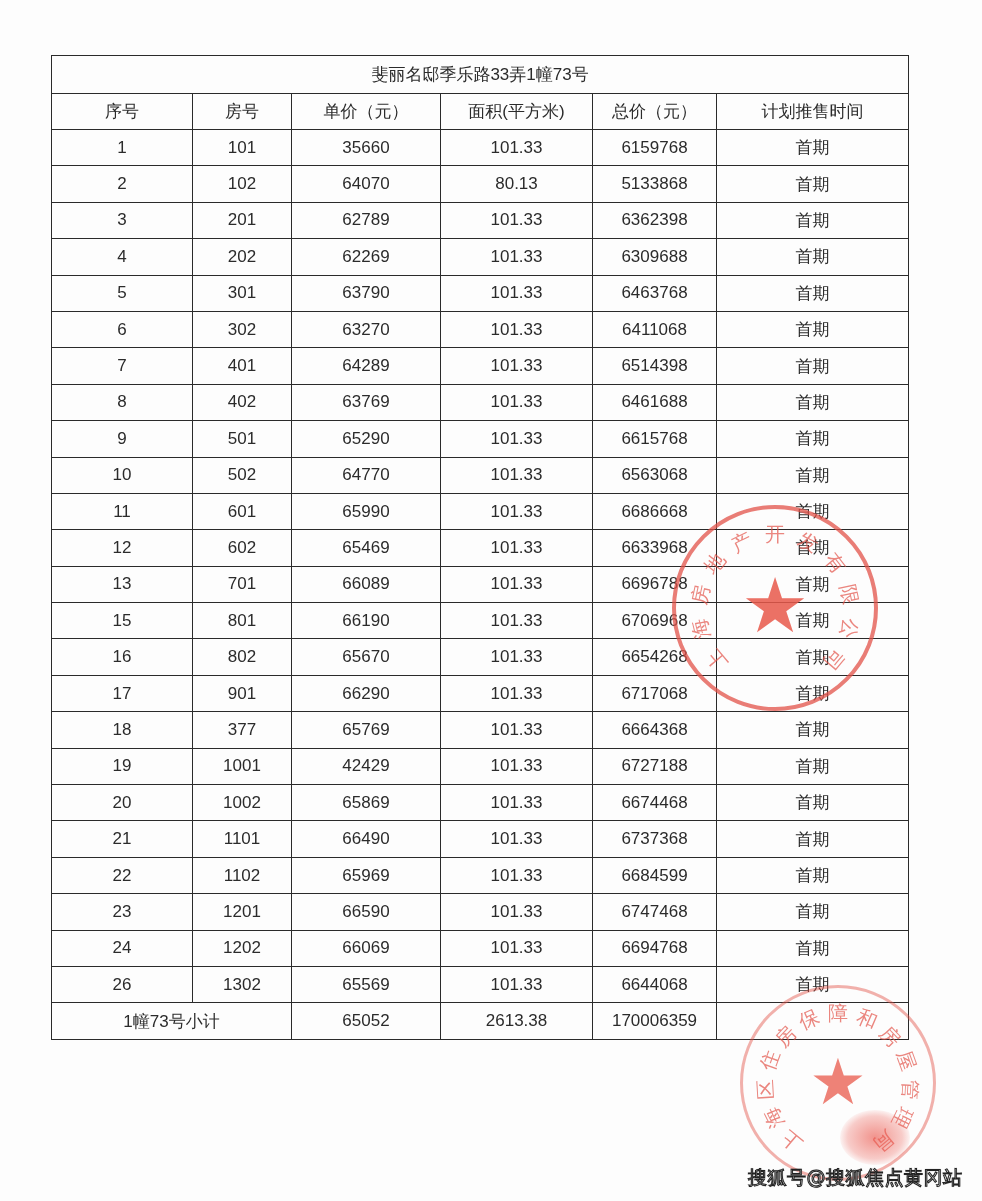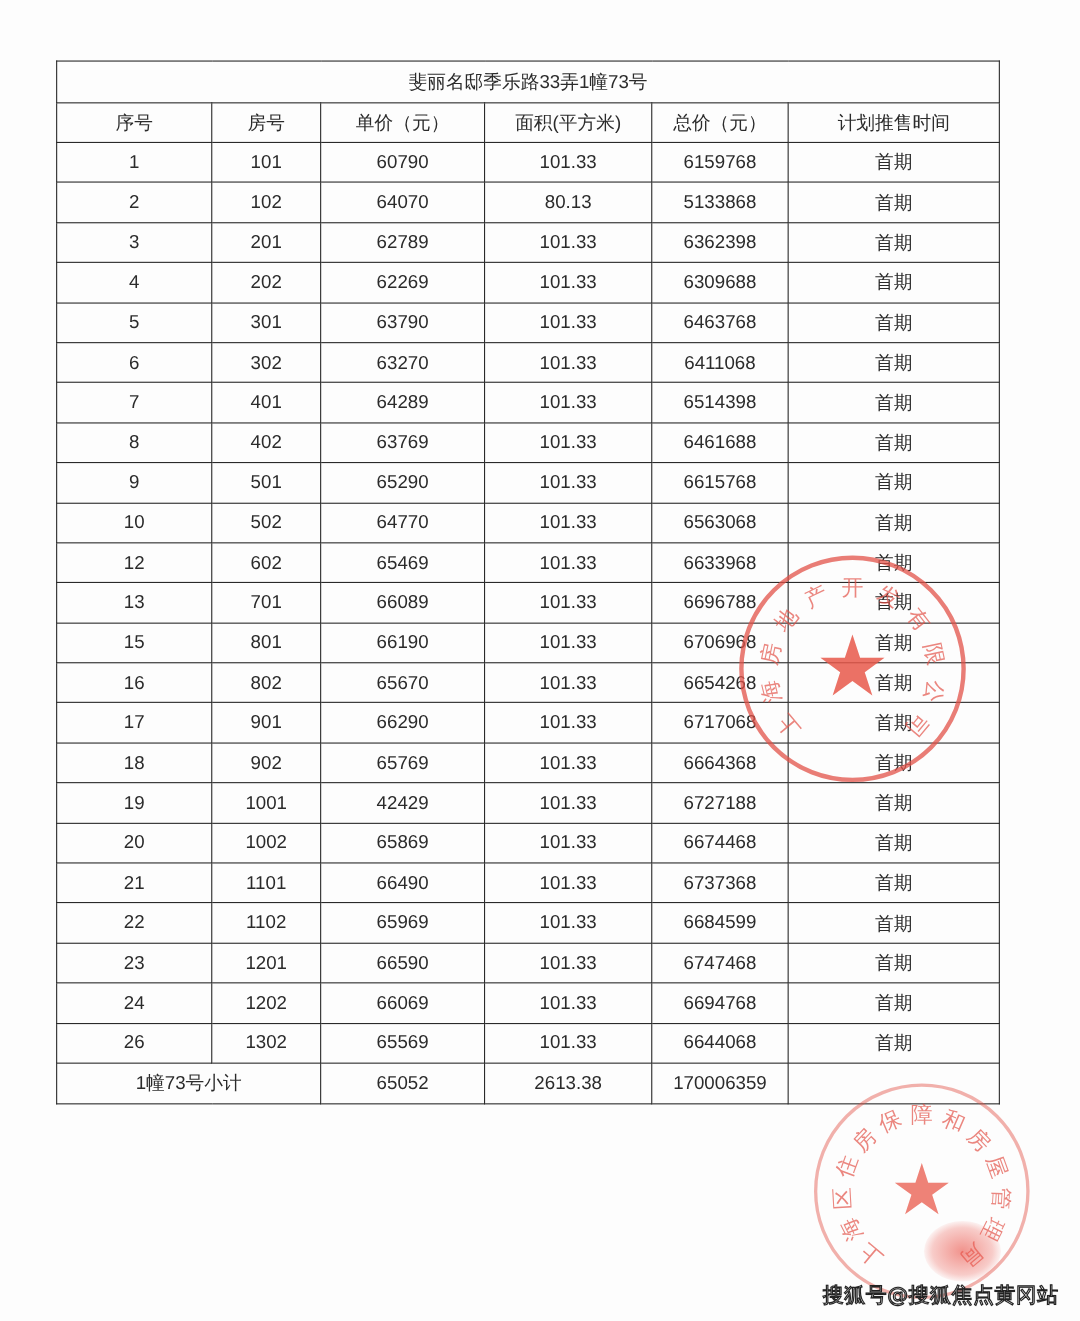--- a/index.html
+++ b/index.html
@@ -67,21 +67,21 @@
         <th>单价（元）</th>
         <th>面积(平方米)</th>
         <th>总价（元）</th>
         <th>计划推售时间</th>
       </tr>
     </thead>
     <tbody id="rows-body">
         <tr class="data-row">
           <td>1</td>
           <td>101</td>
-          <td>60790</td>
+          <td>35660</td>
           <td>101.33</td>
           <td>6159768</td>
           <td>首期</td>
         </tr>
         <tr class="data-row">
           <td>2</td>
           <td>102</td>
           <td>64070</td>
           <td>80.13</td>
           <td>5133868</td>
@@ -145,20 +145,28 @@
         </tr>
         <tr class="data-row">
           <td>10</td>
           <td>502</td>
           <td>64770</td>
           <td>101.33</td>
           <td>6563068</td>
           <td>首期</td>
         </tr>
         <tr class="data-row">
+          <td>11</td>
+          <td>601</td>
+          <td>65990</td>
+          <td>101.33</td>
+          <td>6686668</td>
+          <td>首期</td>
+        </tr>
+        <tr class="data-row">
           <td>12</td>
           <td>602</td>
           <td>65469</td>
           <td>101.33</td>
           <td>6633968</td>
           <td>首期</td>
         </tr>
         <tr class="data-row">
           <td>13</td>
           <td>701</td>
@@ -186,21 +194,21 @@
         <tr class="data-row">
           <td>17</td>
           <td>901</td>
           <td>66290</td>
           <td>101.33</td>
           <td>6717068</td>
           <td>首期</td>
         </tr>
         <tr class="data-row">
           <td>18</td>
-          <td>902</td>
+          <td>377</td>
           <td>65769</td>
           <td>101.33</td>
           <td>6664368</td>
           <td>首期</td>
         </tr>
         <tr class="data-row">
           <td>19</td>
           <td>1001</td>
           <td>42429</td>
           <td>101.33</td>

